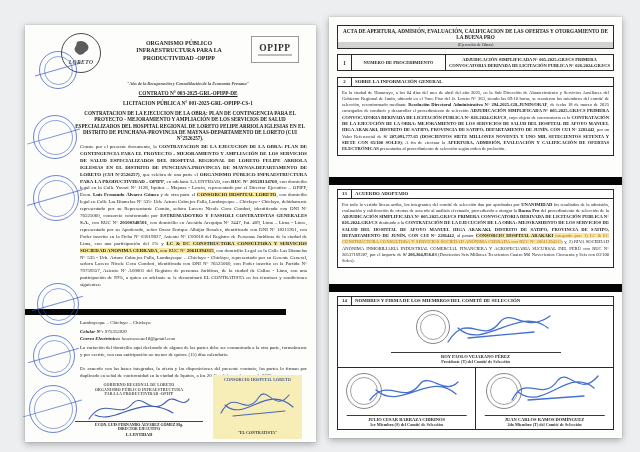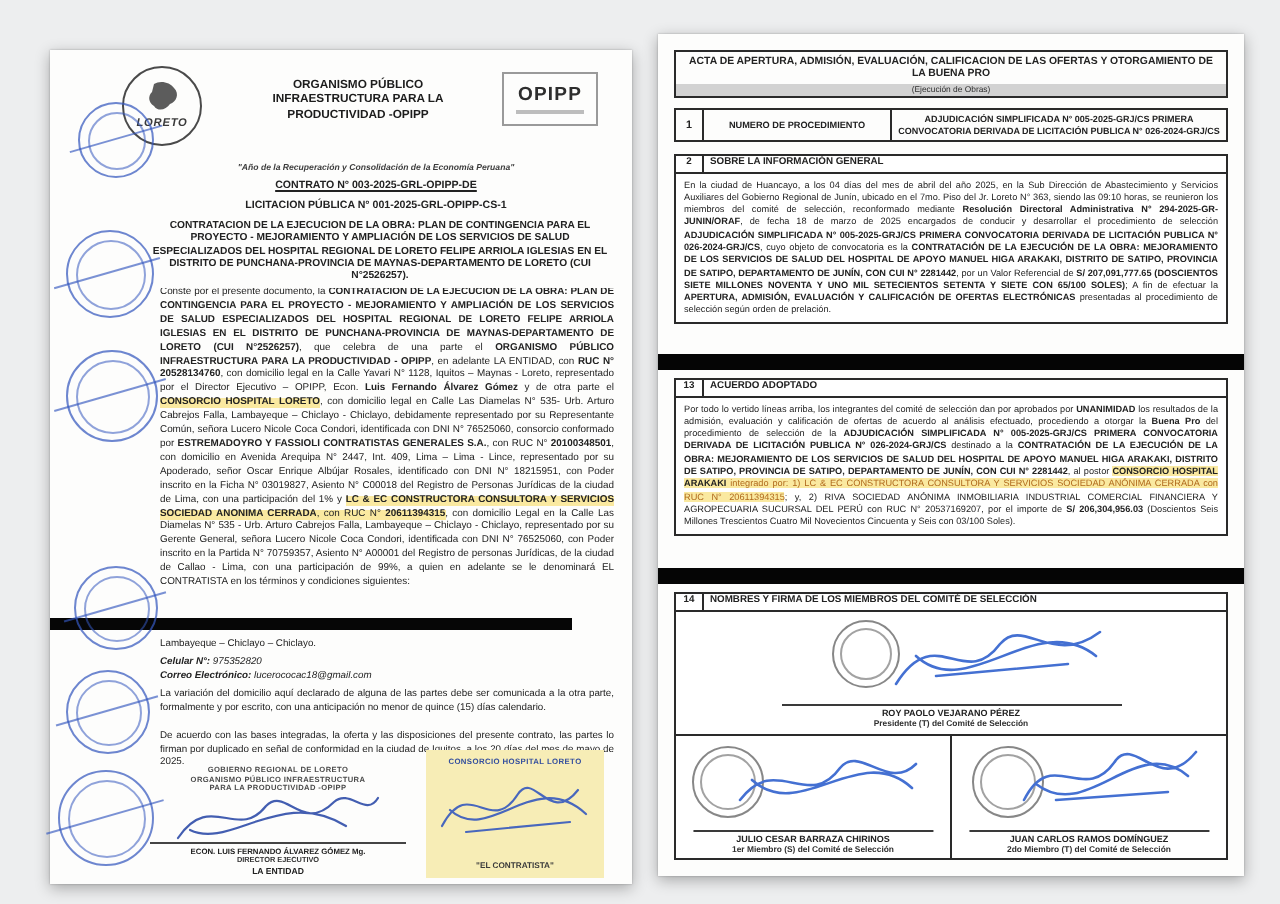--- a/index.html
+++ b/index.html
@@ -12,21 +12,21 @@
     overflow:hidden;
   }
   .page {
     position:absolute;
     background:#fdfdfc;
     box-shadow:0 2px 7px rgba(0,0,0,.30), 0 0 1px rgba(0,0,0,.25);
   }
   #page-left  { left:25px; top:25px; width:291px; height:417px; }
   #page-right { left:329px; top:17px; width:293px; height:421px; }
 
-  .abs { position:absolute; }
+  .abs { position:absolute;font-family:Liberation Serif, serif; }
   .b   { font-weight:bold; }
   .hl  { background:#fae9a0; }
   .org { color:#b06a1d; }
 
   
   .lp-logo-circle {
     left:36px; top:8px; width:40px; height:40px;
     border:1.4px solid #4a4a4a; border-radius:50%;
     display:flex; align-items:flex-end; justify-content:center;
     color:#3a3a3a;

